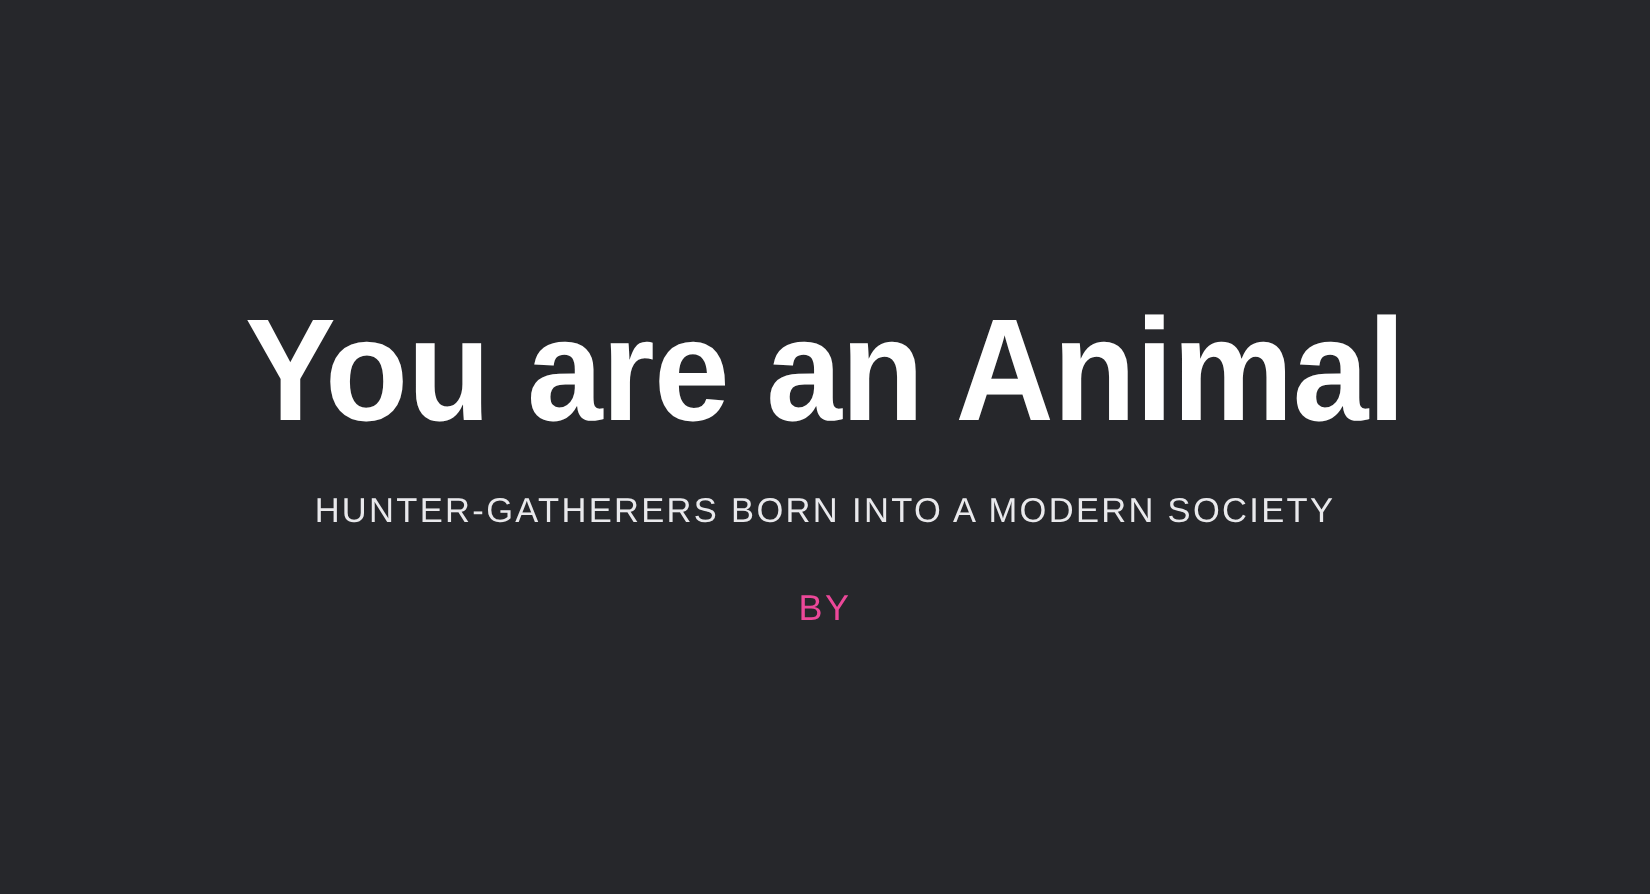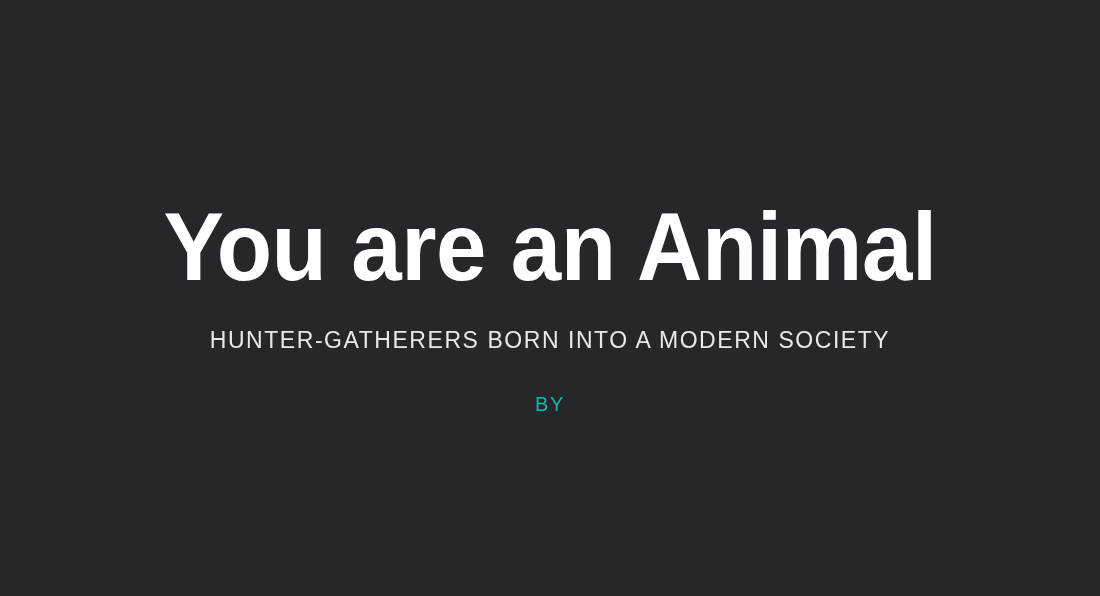--- a/index.html
+++ b/index.html
@@ -71,25 +71,25 @@
     position: absolute;
     left: 0;
     top: 394px;
     width: 1100px;
     text-align: center;
   }
 
   .byline-by {
     display: block;
     margin: 0;
-    font-size: 20px;
+    font-size: 24px;
     font-weight: 400;
     line-height: 1.0;
     letter-spacing: 1.6px;
-    color: #14b8a6;
+    color: #ec4899;
     white-space: nowrap;
   }
 
   .byline-author {
     display: block;
     margin: 0;
     padding-top: 12px;
     font-size: 20px;
     font-weight: 400;
     line-height: 1.0;

